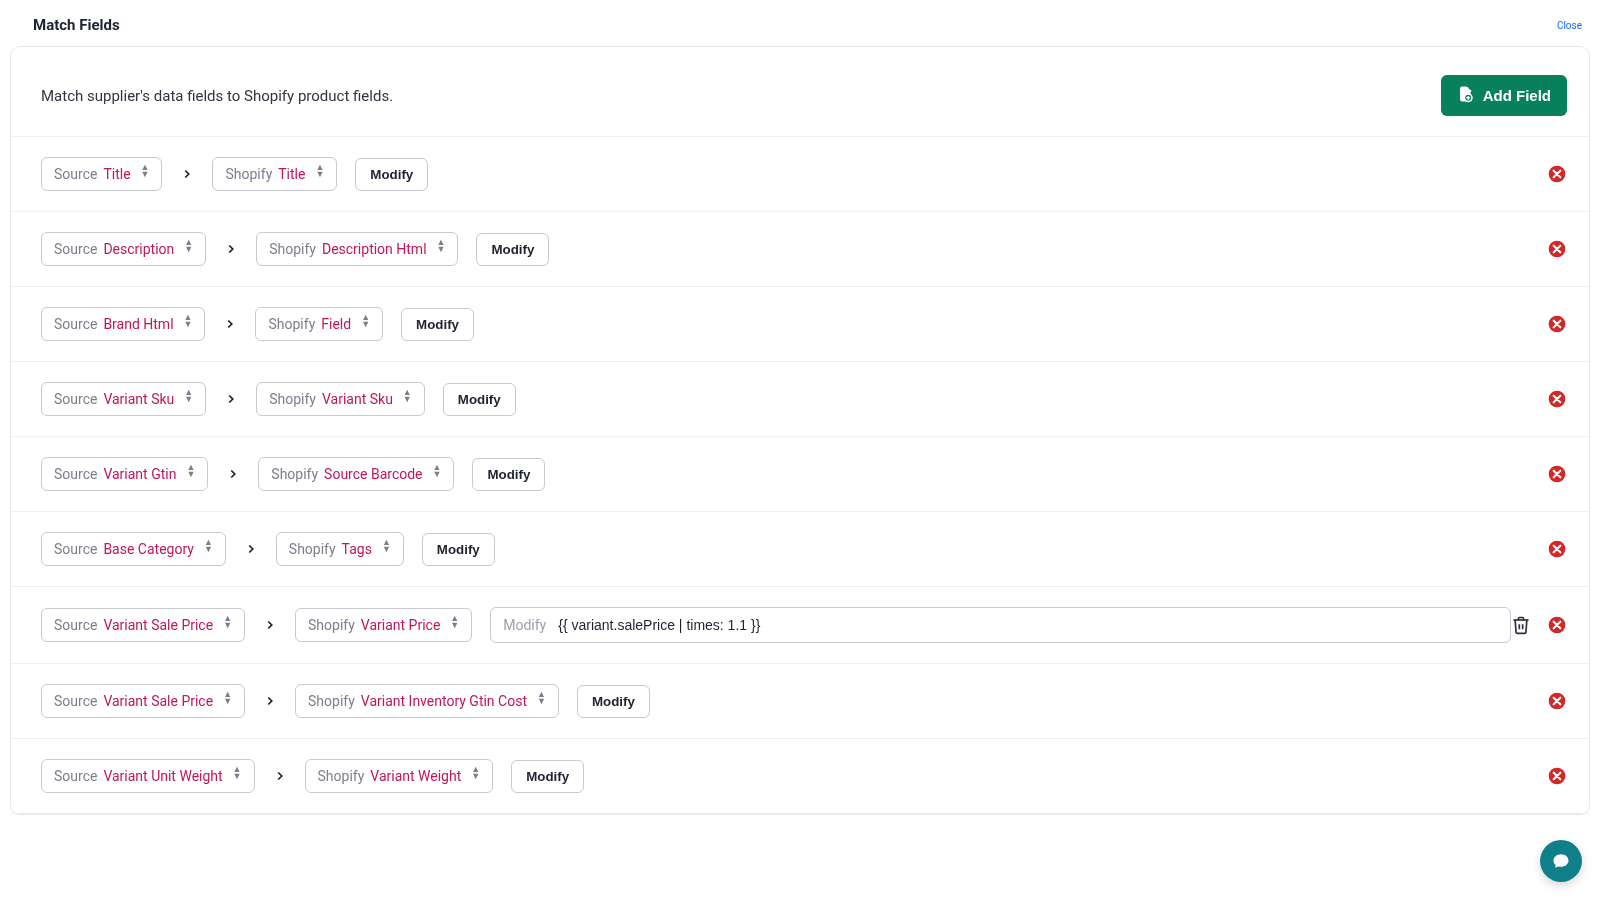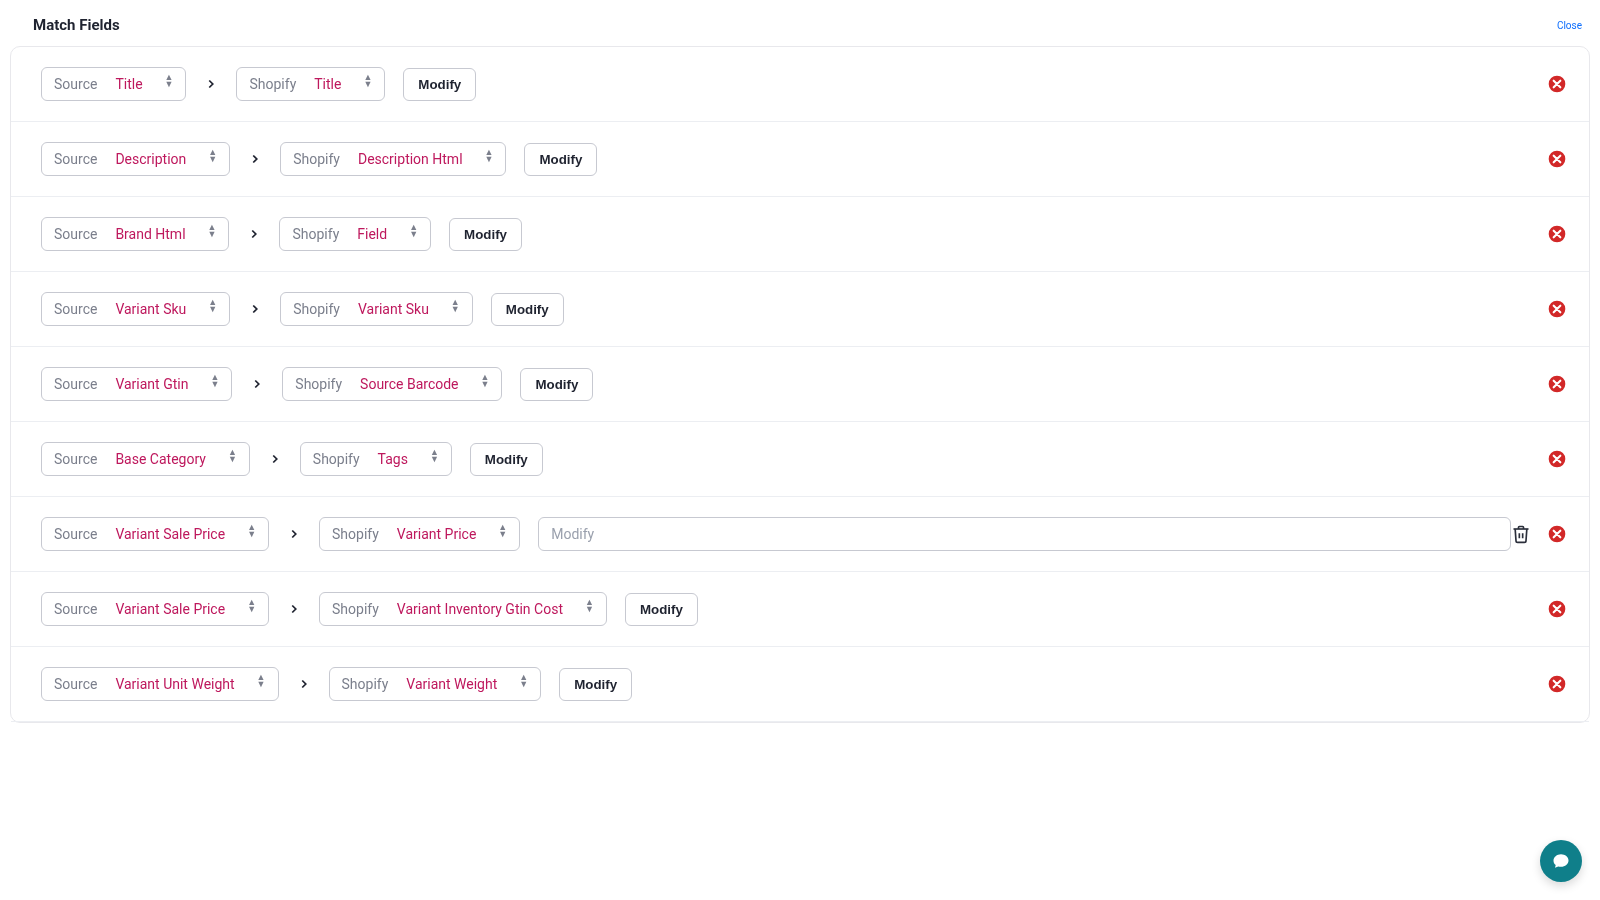--- a/index.html
+++ b/index.html
@@ -73,21 +73,21 @@
     min-width: 0;
   }
   .row-right {
     display: flex;
     align-items: center;
     gap: 16px;
   }
   .pill {
     display: inline-flex;
     align-items: center;
-    gap: 18px;
+    gap: 6px;
     border: 1px solid #c7c9d1;
     border-radius: 6px;
     padding: 8px 12px;
     background: #fff;
     cursor: pointer;
     white-space: nowrap;
   }
   .pill .muted { color: #7b7f8c; }
   .pill .val { color: #be185d; font-weight: 400; }
   .sort-icon { display: inline-flex; flex-direction: column; line-height: 0; color: #7b7f8c; margin-left: 4px;}
@@ -146,20 +146,34 @@
 </style>
 </head>
 <body>
 
 <div class="page-header">
   <div class="page-title">Match Fields</div>
   <div class="close-link">Close</div>
 </div>
 
 <div class="panel">
+  <div class="panel-top">
+    <div class="instruction">Match supplier's data fields to Shopify product fields.</div>
+    <button class="add-field-btn">
+      <span>
+        <svg viewBox="0 0 24 24" fill="none" stroke="currentColor" stroke-width="2">
+          <path d="M14 3v4a1 1 0 0 0 1 1h4" fill="#fff" stroke="#fff"></path>
+          <path d="M5 21h10a2 2 0 0 0 2-2V8l-5-5H7a2 2 0 0 0-2 2v14a2 2 0 0 0 2 2z" fill="#fff"></path>
+          <circle cx="15" cy="17" r="5" fill="#07805b"></circle>
+          <path d="M15 14.5v5M12.5 17h5" stroke="#fff"></path>
+        </svg>
+      </span>
+      <span>Add Field</span>
+    </button>
+  </div>
   <div class="rows" id="rows-container">
       <div class="row">
         <div class="row-left">
           <div class="pill">
             <span class="muted">Source</span> 
             <span class="val">Title</span>
             <span class="sort-icon">
               <span>▲</span>
               <span>▼</span>
             </span>
@@ -376,20 +390,21 @@
           <div class="pill">
             <span class="muted">Shopify</span> 
             <span class="val">Variant Price</span>
             <span class="sort-icon">
               <span>▲</span>
               <span>▼</span>
             </span>
           </div>
           <div class="modify-input-wrap">
             <span class="muted">Modify</span>
+            <input class="modify-input" value="{{ variant.salePrice | times: 1.1 }}" style="">
           </div>
         </div>
         <div class="row-right">
           <span class="trash-icon">
             <svg viewBox="0 0 24 24" fill="none" stroke-width="2">
               <polyline points="3 6 5 6 21 6"></polyline>
               <path d="M19 6l-1 14a2 2 0 0 1-2 2H8a2 2 0 0 1-2-2L5 6"></path>
               <path d="M10 11v6M14 11v6"></path>
               <path d="M9 6V4a1 1 0 0 1 1-1h4a1 1 0 0 1 1 1v2"></path>
             </svg>

